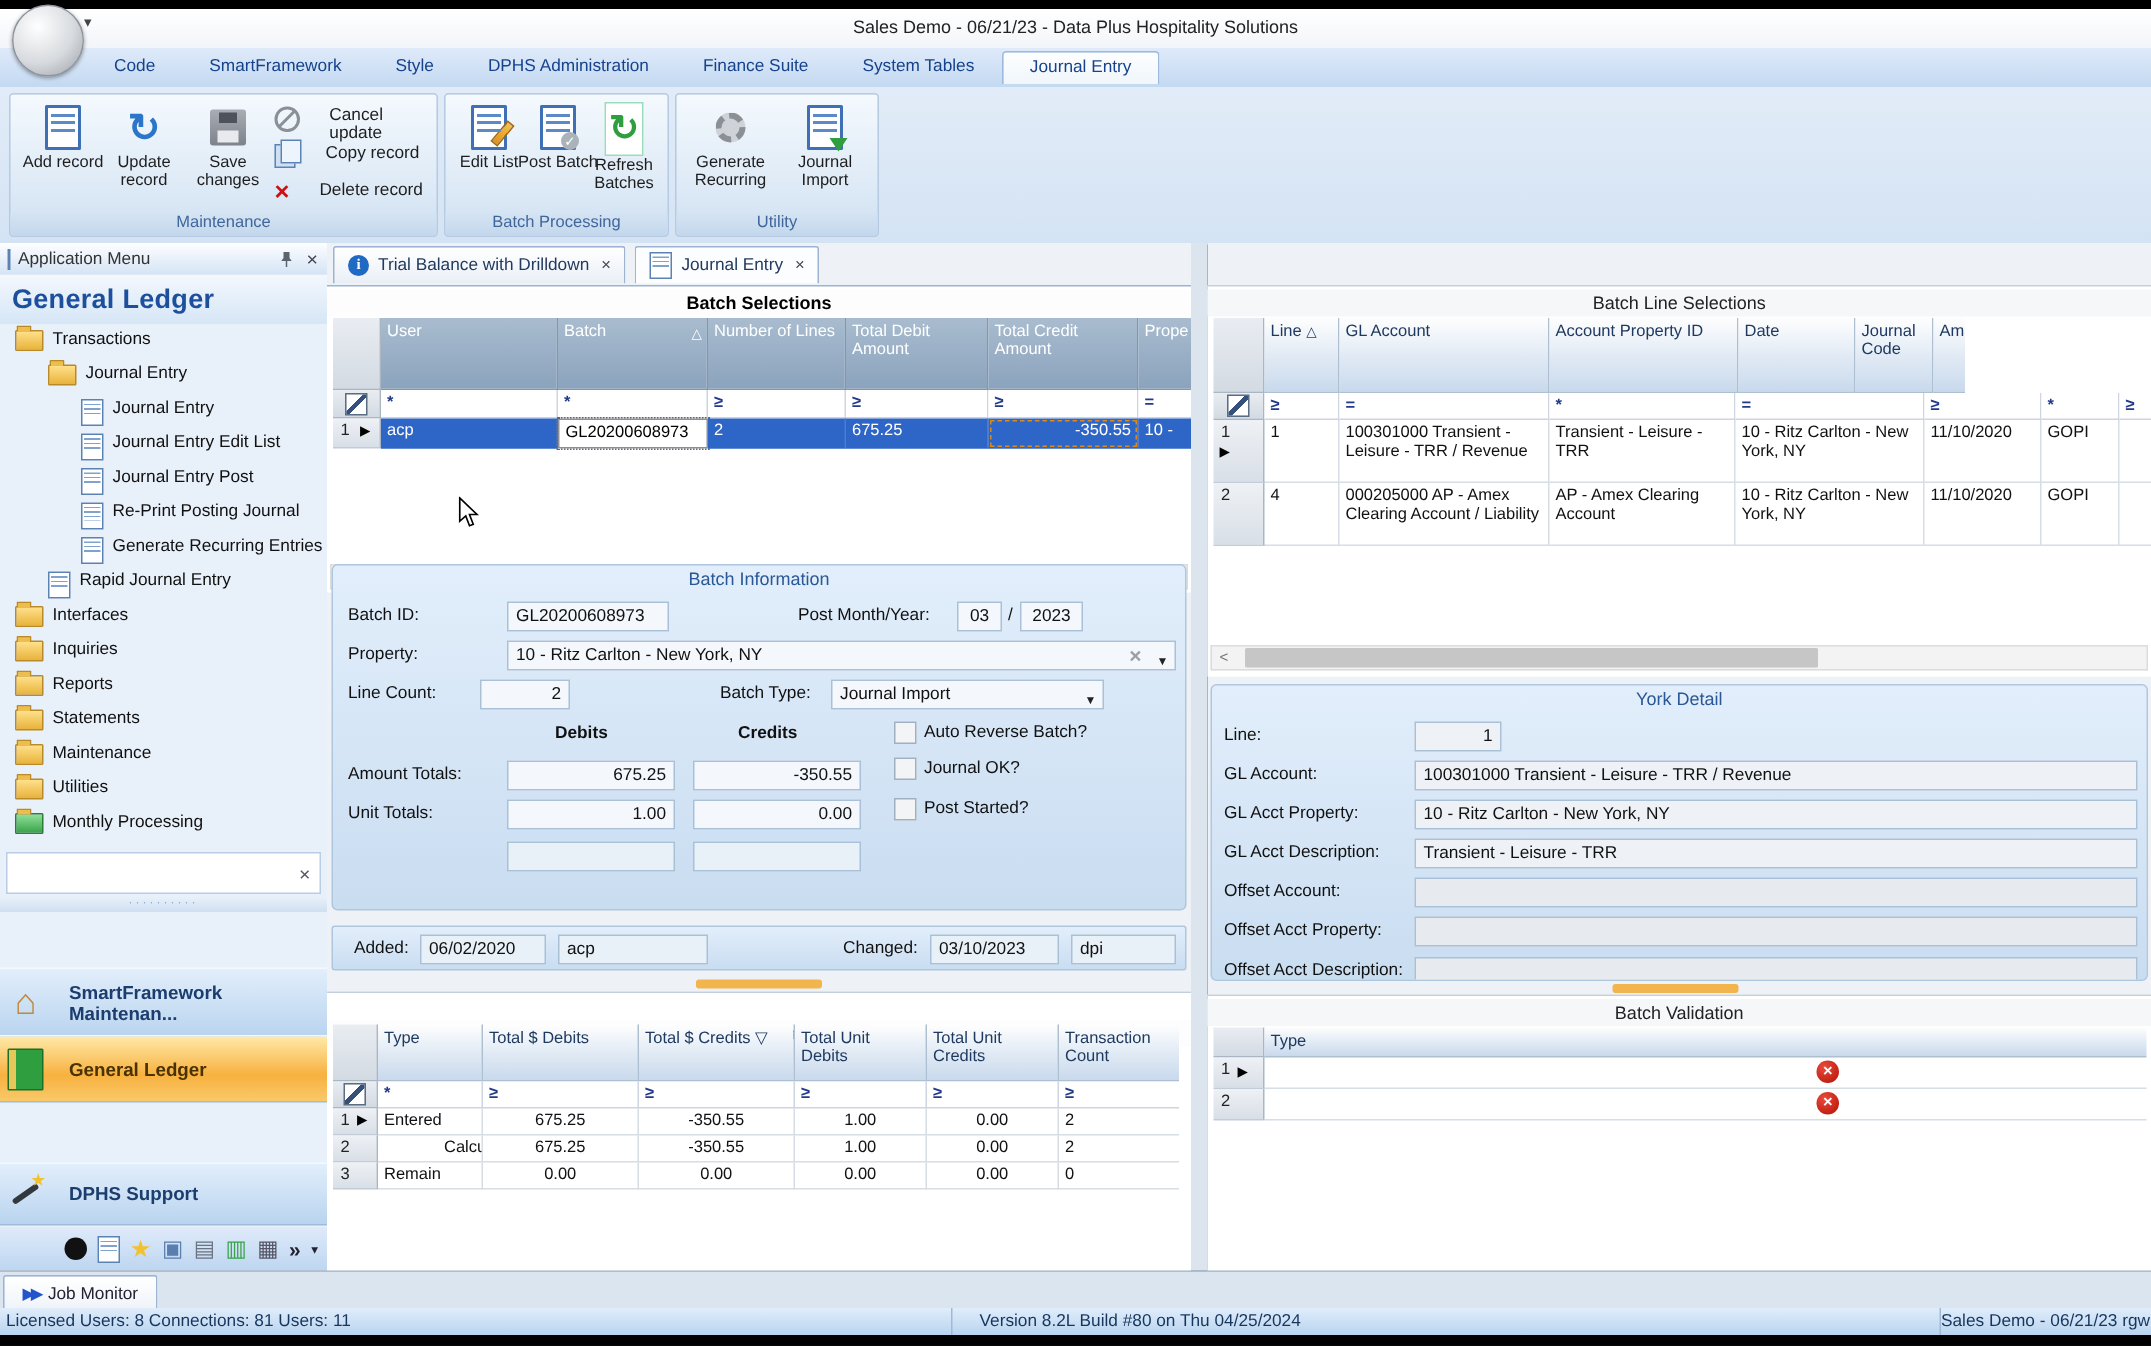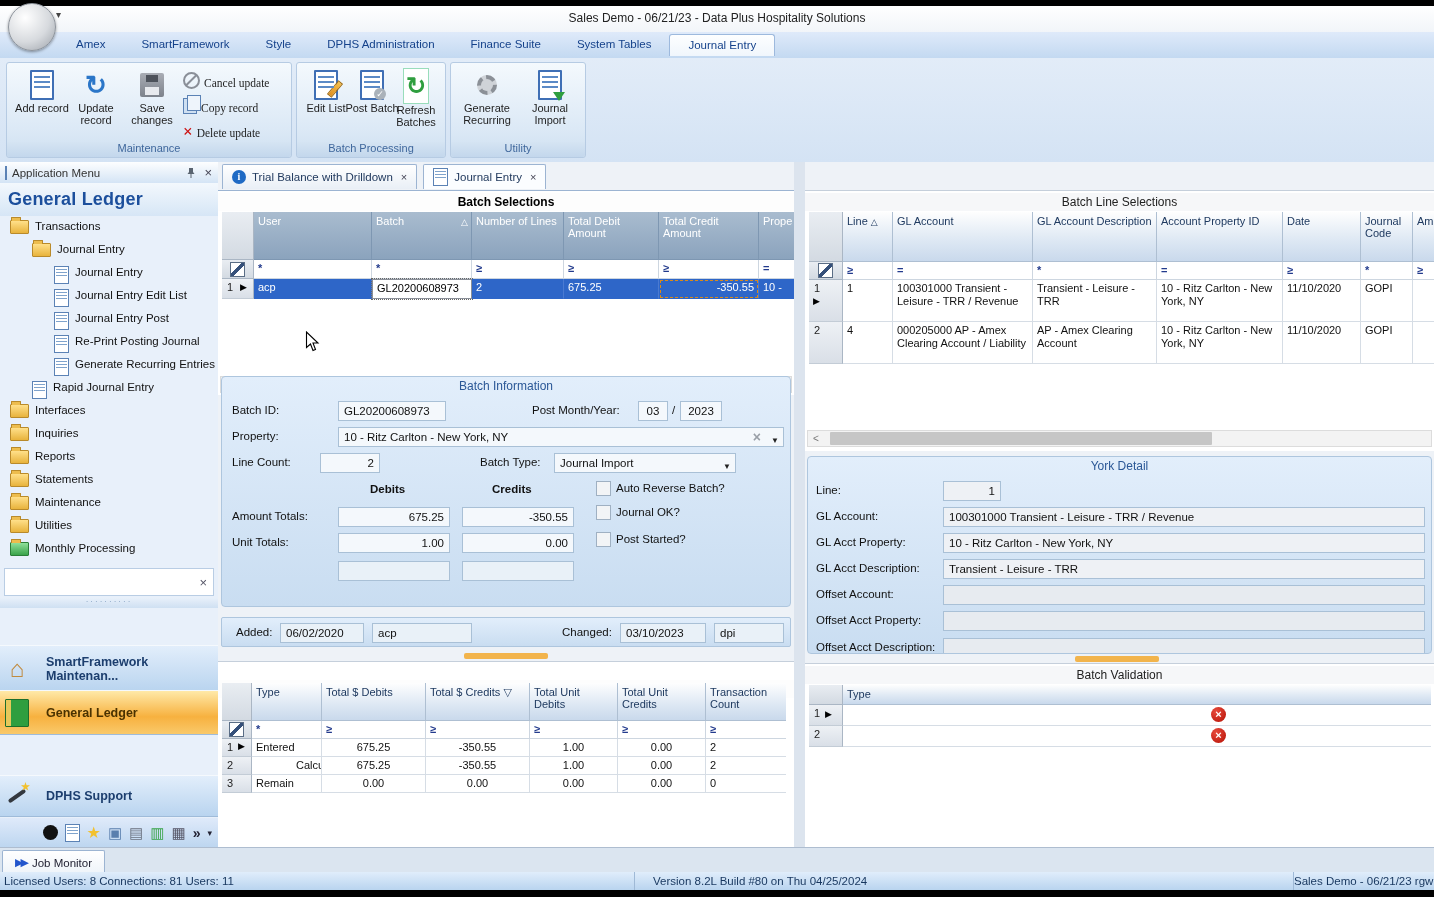--- a/index.html
+++ b/index.html
@@ -13,21 +13,21 @@
   #menubar{top:32px;left:0;width:1434px;height:26px;background:linear-gradient(#dfeafa,#c3d9f1);border-bottom:1px solid #9db9dd;}
   .menu-tabs{position:absolute;left:58px;top:2px;display:flex;}
   .menu-tab{padding:4px 18px 5px 18px;font-size:11.5px;color:#15428b;cursor:default;}
   .menu-tab.active{background:linear-gradient(#fdfeff,#f0f6fc);border:1px solid #9db9dd;border-bottom:none;border-radius:3px 3px 0 0;}
   
   #ribbon{top:58px;left:0;width:1434px;height:104px;background:linear-gradient(#e2ecf8,#d4e3f4);border-bottom:1px solid #aac2de;}
   .rgroup{position:absolute;top:4px;height:94px;border:1px solid #b6cbe3;border-radius:3px;background:linear-gradient(#f4f9fd,#dce9f6 70%,#cfe0f1);}
   .rgroup-label{position:absolute;left:0;bottom:0;width:100%;height:15px;text-align:center;font-size:11px;color:#3f679c;background:linear-gradient(#d5e4f3,#c3d7ec);border-radius:0 0 3px 3px;}
   .bigbtn{position:absolute;top:5px;width:54px;height:72px;display:flex;flex-direction:column;align-items:center;font-size:11px;color:#1e1e1e;text-align:center;line-height:12px;cursor:default;}
   .bigbtn .ic{height:34px;display:flex;align-items:center;justify-content:center;}
-  .smallbtn{position:absolute;display:flex;align-items:flex-end;gap:4px;font-size:11.5px;color:#1e1e1e;height:18px;font-family:Liberation Serif, serif;}
+  .smallbtn{position:absolute;display:flex;align-items:flex-start;gap:20px;font-size:11.5px;color:#1e1e1e;height:18px;}
   .icon-page{width:20px;height:26px;background:#fff;border:2px solid #3f6fb5;border-radius:1px;box-shadow:inset 0 0 0 1px #fff;position:relative;}
   .icon-page::after{content:"";position:absolute;left:2px;right:2px;top:4px;height:14px;background:repeating-linear-gradient(#5b8ac6 0 2px,transparent 2px 5px);}
   .icon-page-sm{width:13px;height:16px;background:#fff;border:1px solid #5b82b5;position:relative;}
   .icon-page-sm::after{content:"";position:absolute;left:1px;right:1px;top:2px;height:9px;background:repeating-linear-gradient(#7fa3cc 0 1px,transparent 1px 3px);}
   .refresh-blue{font-size:26px;line-height:26px;color:#2b76c8;font-weight:bold;}
   .refresh-green{font-size:24px;line-height:24px;color:#2f9e3f;font-weight:bold;background:#fff;border:1px solid #9db;padding:0 2px;}
   .floppy{width:24px;height:24px;background:linear-gradient(#a9adb5,#7d828b);border-radius:2px;position:relative;}
   .floppy::before{content:"";position:absolute;top:2px;left:6px;width:12px;height:7px;background:#4d525b;}
   .floppy::after{content:"";position:absolute;bottom:2px;left:5px;width:14px;height:8px;background:#e8eaee;}
   .slash-circle{width:13px;height:13px;border:2px solid #8a8f98;border-radius:50%;position:relative;}
@@ -126,21 +126,21 @@
 <div id="blacktop" class="abs"></div>
 
 <div id="titlebar" class="abs">
   <div id="window-title">Sales Demo - 06/21/23 - Data Plus Hospitality Solutions</div>
 </div>
 <div id="orb" class="abs"></div>
 <div id="qat-arrow" class="abs">▾</div>
 
 <div id="menubar" class="abs">
   <div class="menu-tabs">
-    <div class="menu-tab">Amex</div>
+    <div class="menu-tab">Code</div>
     <div class="menu-tab">SmartFramework</div>
     <div class="menu-tab">Style</div>
     <div class="menu-tab">DPHS Administration</div>
     <div class="menu-tab">Finance Suite</div>
     <div class="menu-tab">System Tables</div>
     <div class="menu-tab active">Journal Entry</div>
   </div>
 </div>
 
 <div id="ribbon" class="abs">
@@ -165,21 +165,21 @@
     <div class="smallbtn" style="left:176px;top:8px;">
       <span class="slash-circle"></span>
       <span>Cancel update</span>
     </div>
     <div class="smallbtn" style="left:176px;top:33px;">
       <span class="copy-ic"></span>
       <span>Copy record</span>
     </div>
     <div class="smallbtn" style="left:176px;top:58px;">
       <span class="del-x">×</span>
-      <span>Delete update</span>
+      <span>Delete record</span>
     </div>
     <div class="rgroup-label">Maintenance</div>
   </div>
 
   <div class="rgroup" style="left:296px;width:148px;">
     <div class="bigbtn" style="left:2px;">
       <span class="ic">
           <span class="icon-page" style="position:relative;">
             <span class="pencil"></span>
           </span>
@@ -480,21 +480,20 @@
 
 <div id="vsplit" class="abs"></div>
 
 <div id="rightpane" class="abs">
   <div style="position:absolute;top:28px;left:0;width:629px;height:260px;background:#fff;border-top:1px solid #c5cfdb;">
     <div class="grid-title plain" style="top:2px;">Batch Line Selections</div>
     <div class="hrow" style="position:absolute;top:21px;left:4px;">
       <div class="selcell" style="width:34px;height:50px;"></div>
       <div class="hcell-light" style="width:50px;height:50px;"><span>Line</span> <span style="font-size:9px;">△</span></div>
       <div class="hcell-light" style="width:140px;height:50px;">GL Account</div>
-      <div class="hcell-light wrap2" style="width:124px;height:50px;">GL Account Description</div>
       <div class="hcell-light" style="width:126px;height:50px;">Account Property ID</div>
       <div class="hcell-light" style="width:78px;height:50px;">Date</div>
       <div class="hcell-light wrap2" style="width:52px;height:50px;">Journal Code</div>
       <div class="hcell-light" style="width:21px;height:50px;border-right:none;">Am</div>
     </div>
     <div class="hrow" style="position:absolute;top:71px;left:4px;">
       <div class="selcell fsel" style="width:34px;height:18px;">
           <span class="fsel-ic"></span>
         </div>
       <div class="fcell" style="width:50px;height:18px;">≥</div>

